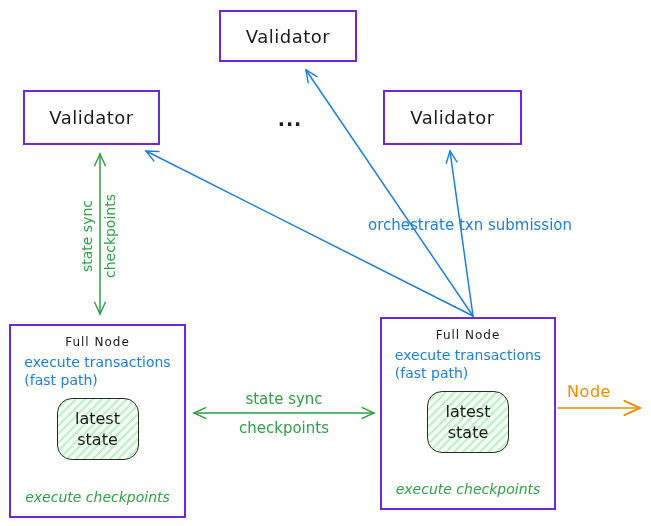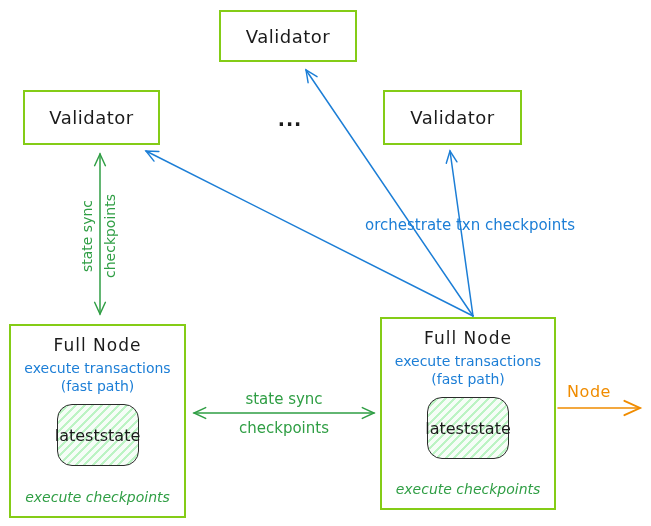--- a/index.html
+++ b/index.html
@@ -8,21 +8,21 @@
     width: 651px;
     height: 526px;
     background: #ffffff;
     font-family: "DejaVu Sans", "Liberation Sans", sans-serif;
     color: #1b1b1b;
     overflow: hidden;
   }
   .box {
     position: absolute;
     background: #ffffff;
-    border: 2px solid #84cc16;
+    border: 2px solid #6d28d9;
     box-sizing: border-box;
     display: flex;
     align-items: center;
     justify-content: center;
   }
   .validator {
     font-size: 18px;
     letter-spacing: 0.5px;
   }
   .v-top   { left: 219px; top: 10px;  width: 138px; height: 52px; }
@@ -32,46 +32,47 @@
   .fullnode {
     flex-direction: column;
     justify-content: flex-start;
     align-items: center;
     padding-top: 9px;
   }
   .fn-left  { left: 9px;   top: 324px; width: 177px; height: 194px; }
   .fn-right { left: 380px; top: 317px; width: 176px; height: 193px; }
 
   .fn-title {
-    font-size: 17px;
+    font-size: 12px;
     letter-spacing: 1px;
     color: #1b1b1b;
     margin-bottom: 4px;
   }
   .fn-exec {
     color: #1c7ed6;
     font-size: 14px;
     line-height: 1.3;
-    text-align: center;
+    text-align: left;
   }
   .state-box {
     margin-top: 9px;
     width: 80px;
     height: 60px;
     border: 1.6px solid #2b2b2b;
     border-radius: 15px;
     background-image: repeating-linear-gradient(
       135deg,
       rgba(178, 242, 187, 0.85) 0px,
       rgba(178, 242, 187, 0.85) 2px,
       rgba(255, 255, 255, 0) 2px,
       rgba(255, 255, 255, 0) 6px
     );
     background-color: #f6fdf7;
     display: flex;
+    flex-direction: column;
     align-items: center;
     justify-content: center;
     font-size: 16px;
     line-height: 1.35;
     color: #1b1b1b;
   }
   .fn-footer {
     margin-top: auto;
     margin-bottom: 11px;
     color: #2f9e44;
@@ -194,21 +195,21 @@
       <span>execute transactions</span><br>
       <span>(fast path)</span>
     </div>
     <div class="state-box">
       <span>latest</span>
       <span>state</span>
     </div>
     <div class="fn-footer">execute checkpoints</div>
   </div>
 
-  <div class="lbl lbl-orchestrate">orchestrate txn checkpoints</div>
+  <div class="lbl lbl-orchestrate">orchestrate txn submission</div>
 
   <div class="lbl lbl-vertical">
     <span>state sync</span>
     <span>checkpoints</span>
   </div>
 
   <div class="lbl lbl-horizontal">
     <span>state sync</span>
     <span>checkpoints</span>
   </div>

